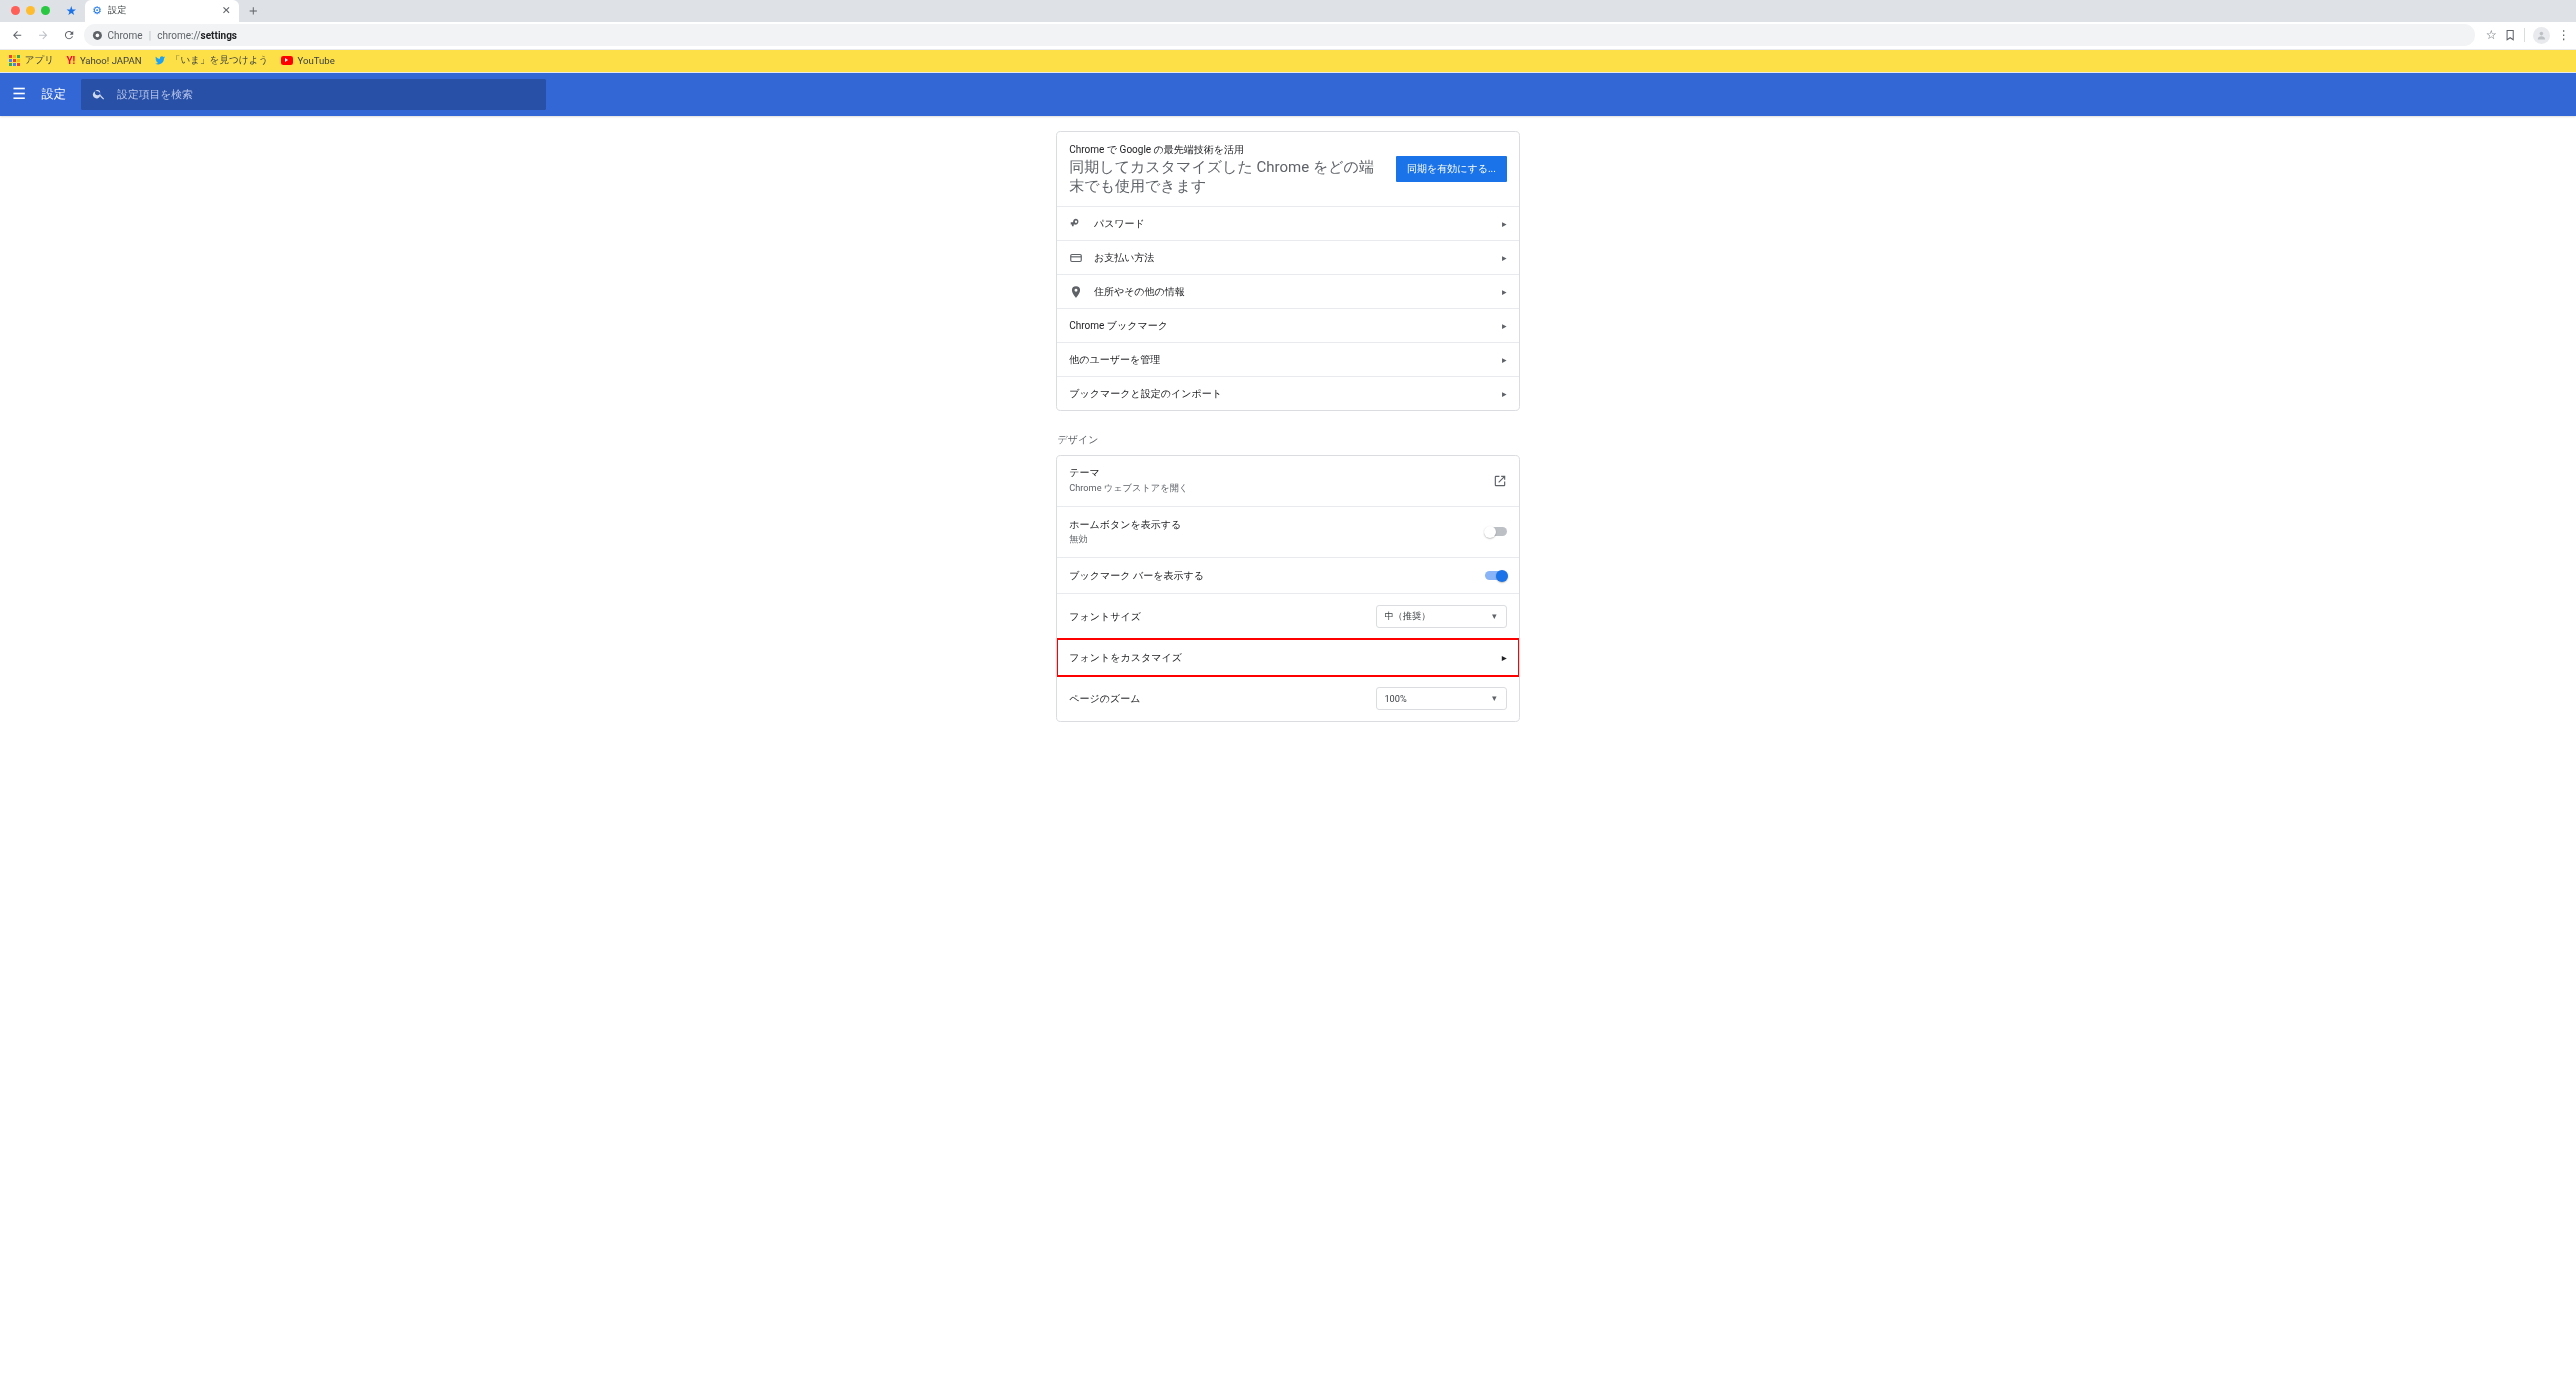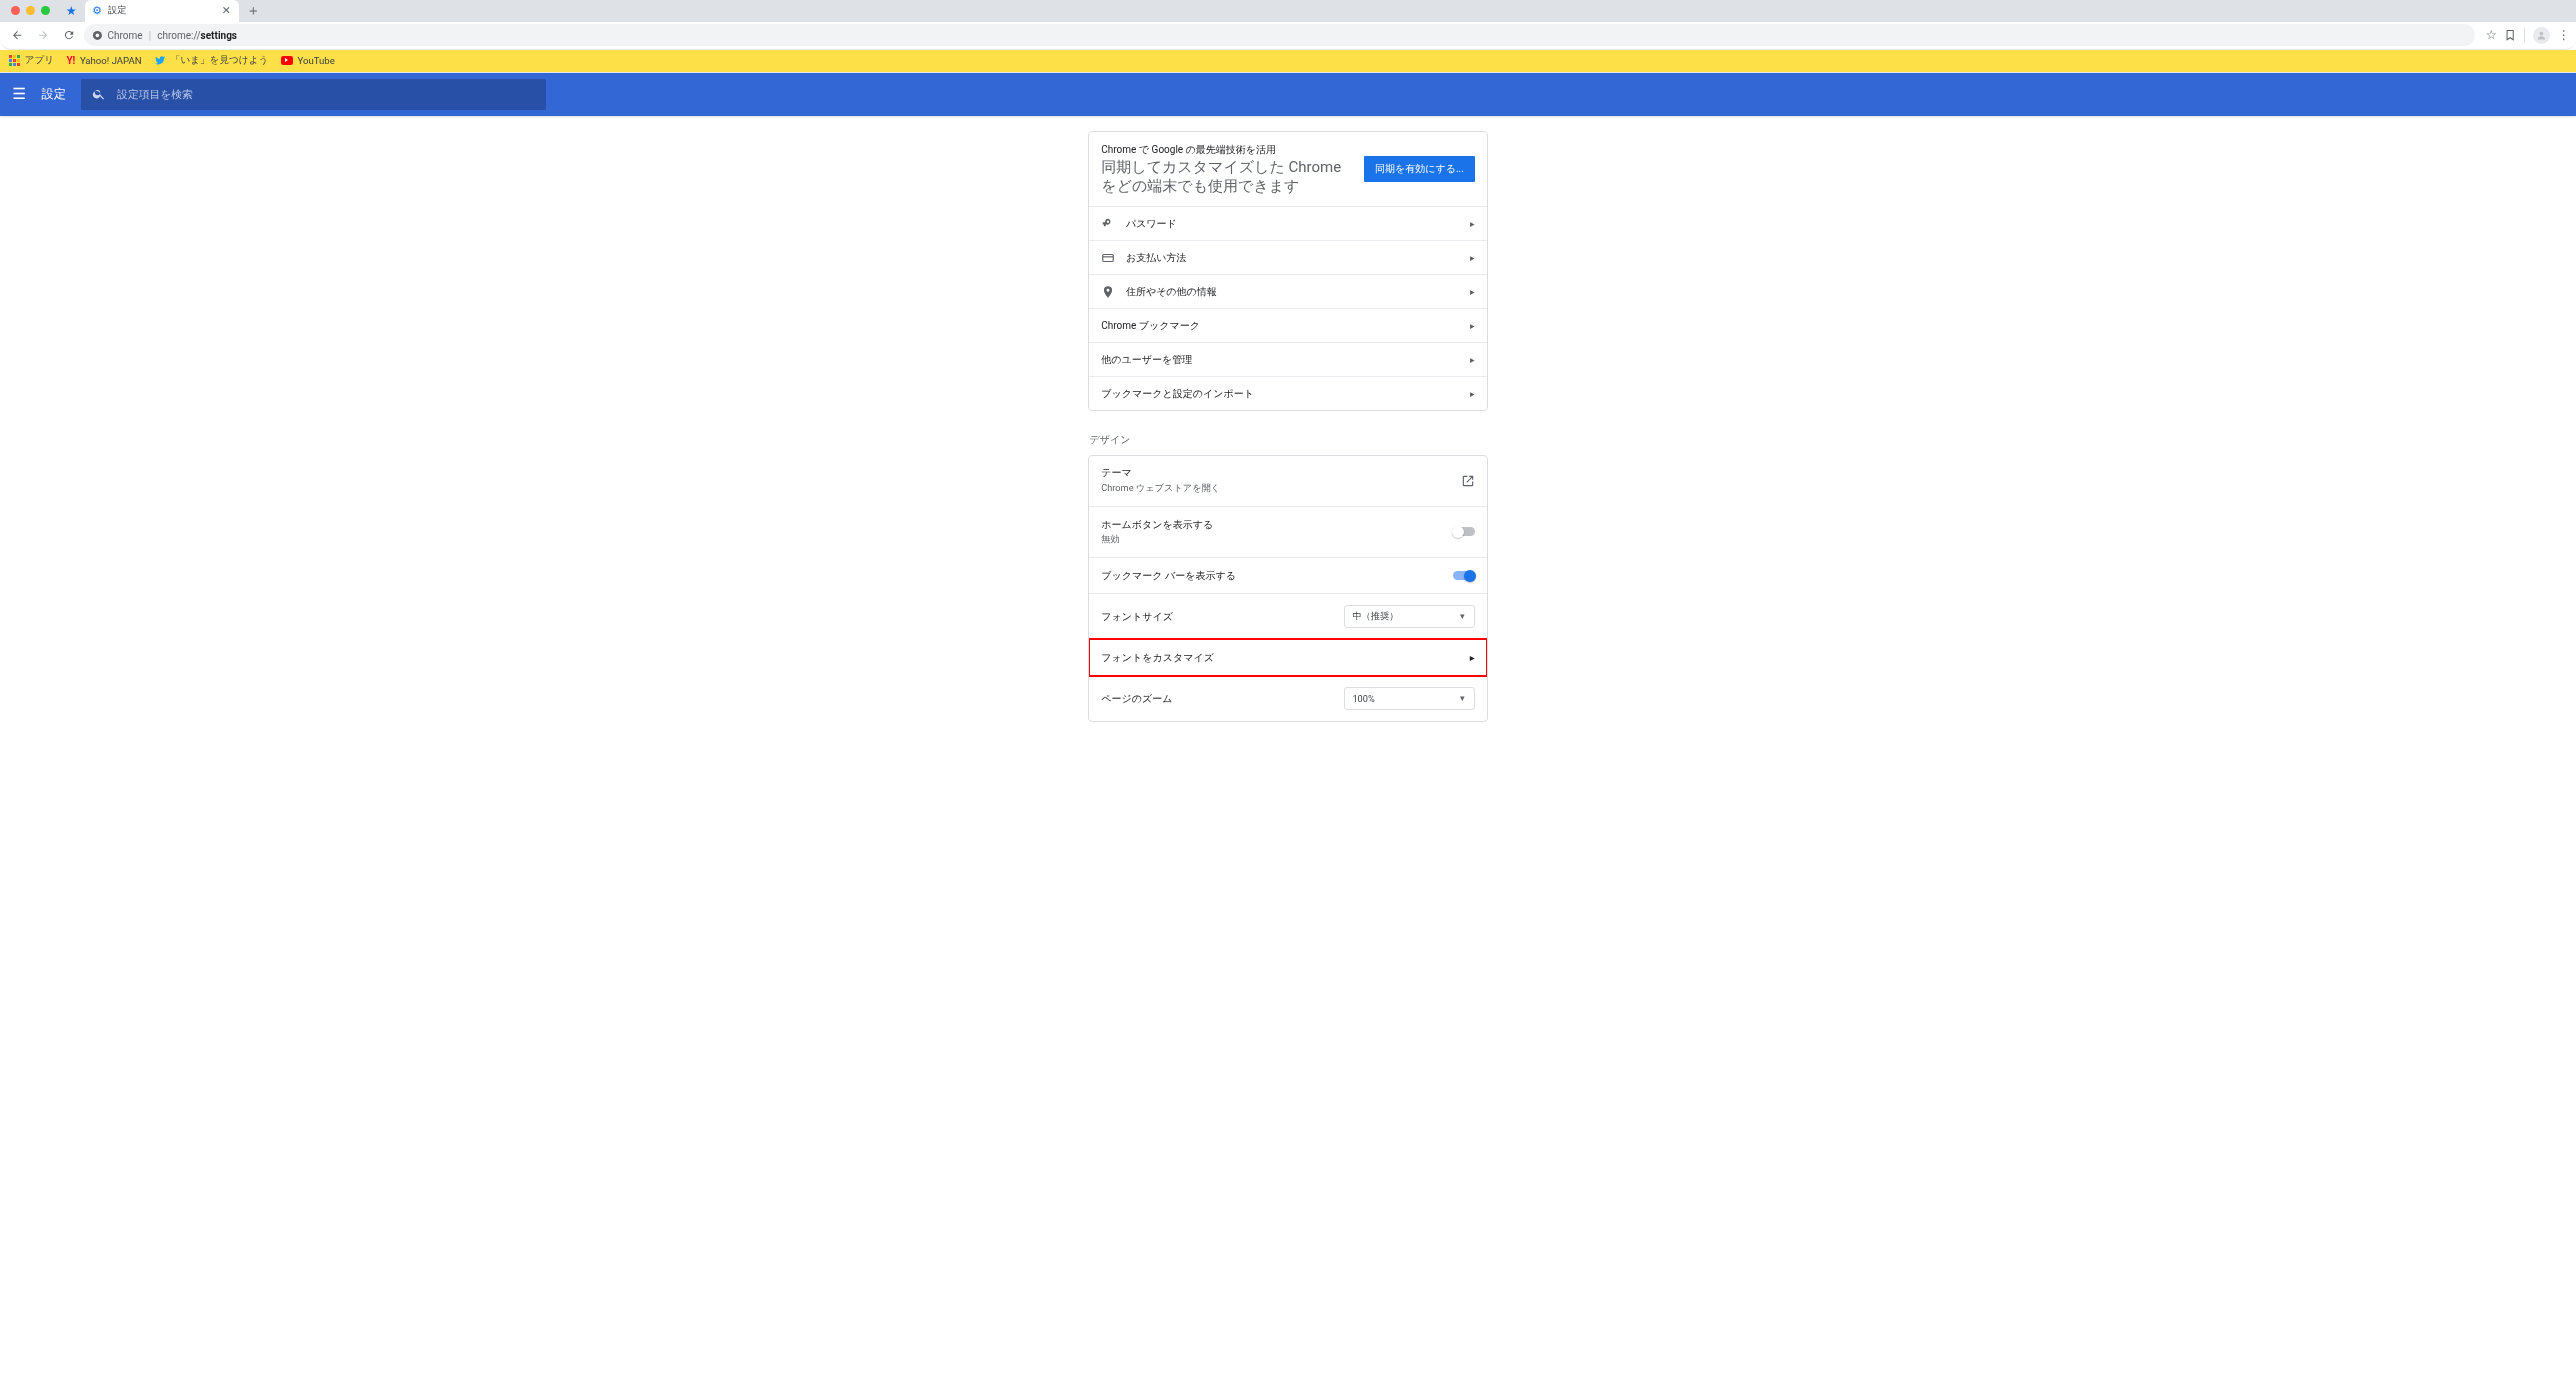--- a/index.html
+++ b/index.html
@@ -12,21 +12,21 @@
 .tl-red { background: #ff5f57; }
 .tl-yellow { background: #febc2e; }
 .tl-green { background: #28c840; }
 .fav-star { margin-left: 10.8px; color: #1a73e8; font-size: 12.3px; }
 .tab { display: flex; align-items: center; height: 21.5px; background: #fff; border-radius: 6.1px 6.1px 0 0; padding: 0 7.7px; margin-left: 7.7px; min-width: 154px; gap: 6.1px; font-size: 9.2px; color: #3c4043; position: relative; }
 .tab-gear { color: #1a73e8; font-size: 10.8px; }
 .tab-close { margin-left: auto; color: #5f6368; font-size: 10.8px; cursor: pointer; }
 .new-tab { margin-left: 7.7px; color: #5f6368; font-size: 14px; cursor: pointer; }
 
 
-.toolbar { height: 28px; background: #fff; display: flex; align-items: center; padding: 0 6.1px; border-bottom: 0.8px solid #e8eaed; gap: 4.6px; border-radius: 11px; }
+.toolbar { height: 28px; background: #fff; display: flex; align-items: center; padding: 0 6.1px; border-bottom: 0.8px solid #e8eaed; gap: 4.6px; }
 .nav-btn { width: 21.5px; height: 21.5px; display: flex; align-items: center; justify-content: center; color: #5f6368; border-radius: 50%; cursor: pointer; }
 .nav-btn.disabled { color: #bdc1c6; }
 .omnibox { flex: 1; height: 21.5px; background: #f1f3f4; border-radius: 10.8px; display: flex; align-items: center; padding: 0 7.7px; gap: 6.1px; font-size: 10px; color: #5f6368; }
 .omni-chip { display: flex; align-items: center; gap: 4.6px; }
 .omni-sep { color: #bdc1c6; }
 .omni-url { color: #5f6368; }
 .omni-url b { color: #202124; font-weight: 700; }
 .toolbar-right { display: flex; align-items: center; gap: 7.7px; margin-left: 6.1px; color: #5f6368; }
 .toolbar-sep { width: 0.8px; height: 14px; background: #dadce0; }
 .avatar-circle { width: 17px; height: 17px; border-radius: 50%; background: #e8eaed; display: flex; align-items: center; justify-content: center; }
@@ -48,21 +48,21 @@
 .settings-title { font-size: 12.3px; }
 .search-wrap { flex: 0 0 auto; margin-left: auto; margin-right: auto; width: 465px; }
 .search-field { height: 31px; background: #2850a7; border-radius: 1.5px; display: flex; align-items: center; padding: 0 10.8px; gap: 10.8px; }
 .search-icon { color: #cfd8ef; font-size: 12.3px; }
 .search-input { background: transparent; border: none; outline: none; color: #fff; font-size: 10.8px; flex: 1; }
 .search-input::placeholder { color: #b9c6ea; }
 .header-spacer { flex: 1; }
 
 
 .content { display: flex; justify-content: center; padding-top: 15.4px; padding-bottom: 31px; }
-.col { width: 400px; }
+.col { width: 464px; }
 
 .card { background: #fff; border: 0.8px solid #dadce0; border-radius: 4.6px; overflow: hidden; }
 .card-row { min-height: 34px; display: flex; align-items: center; padding: 9.2px 12.3px; border-top: 0.8px solid #e8eaed; font-size: 10px; color: #202124; cursor: pointer; position: relative; }
 .card-row:first-child { border-top: none; }
 .card-row .lead-icon { width: 24.6px; color: #5f6368; font-size: 12.3px; display: flex; justify-content: flex-start; }
 .card-row .label { flex: 1; }
 .card-row .chev { color: #5f6368; font-size: 9.2px; }
 
 .sync-row { display: flex; align-items: center; padding: 10.8px 12.3px; gap: 12.3px; }
 .sync-texts { flex: 1; }

